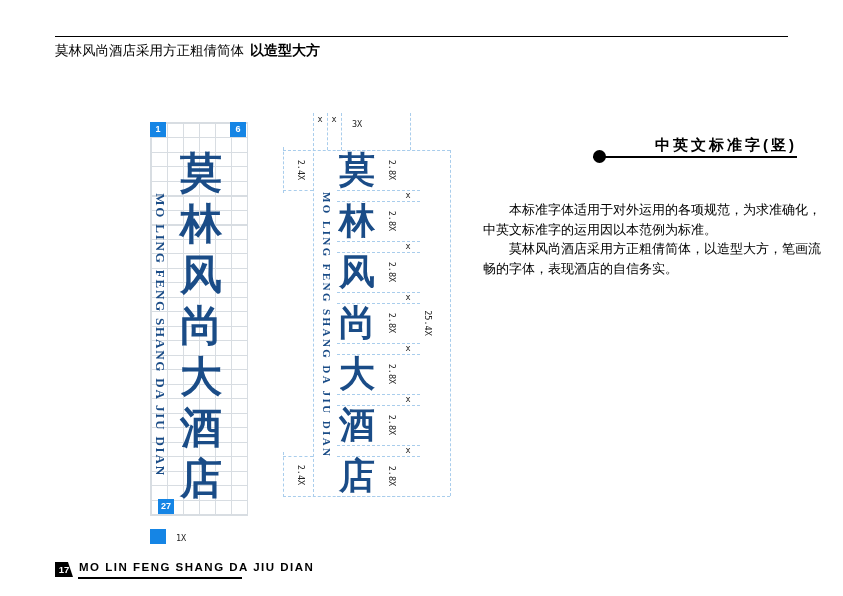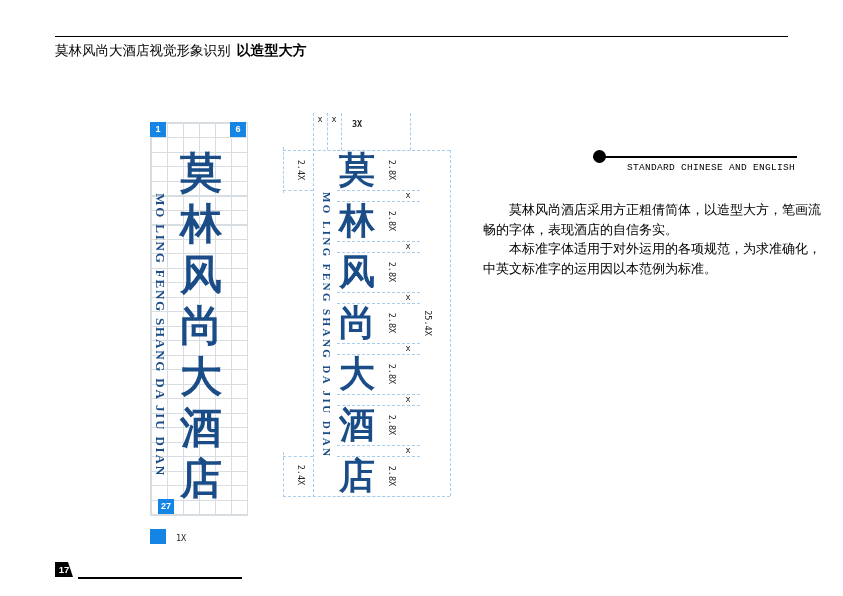--- a/index.html
+++ b/index.html
@@ -64,21 +64,21 @@
                letter-spacing:1.5px;white-space:nowrap;}
   .footer-underline{position:absolute;left:78px;top:577px;width:164px;height:2px;background:#000;}
 </style>
 </head>
 <body>
 
 <div class="page">
 
   <div class="top-rule"></div>
   <div class="header-left">
-    <span class="serif">莫林风尚大酒店视觉形象识别</span><span class="bold">以造型大方</span>
+    <span class="serif">莫林风尚酒店采用方正粗倩简体</span><span class="bold">以造型大方</span>
   </div>
 
   <div class="grid"></div>
   <div class="gsq" style="left:150px;top:122px;">1</div>
   <div class="gsq" style="left:230px;top:122px;">6</div>
   <div class="gsq" style="left:158px;top:499px;">27</div>
 
   <div class="rot90 eng grid-eng" style="left:168px;top:190px;">MO LING FENG SHANG DA JIU DIAN</div>
 
   <div class="gchar" style="top:153px;">莫</div>
@@ -100,21 +100,21 @@
   <div class="vg" style="left:283px;top:452px;height:45px;"></div>
   <div class="vg" style="left:450px;top:150px;height:346px;"></div>
 
   <div class="hg" style="left:283px;top:150px;width:167px;"></div>
   <div class="hg" style="left:283px;top:496px;width:167px;"></div>
   <div class="hg" style="left:283px;top:190px;width:30px;"></div>
   <div class="hg" style="left:283px;top:456px;width:30px;"></div>
 
   <div class="topx meas" style="left:313px;">x</div>
   <div class="topx meas" style="left:327px;">x</div>
-  <div class="meas" style="position:absolute;left:337px;top:119px;width:40px;text-align:center;font-weight:bold;">3X</div>
+  <div class="meas" style="position:absolute;left:337px;top:119px;width:40px;text-align:center;">3X</div>
 
   <div class="mrow" style="top:150px;"></div>
   <div class="mrow" style="top:201px;"></div>
   <div class="mrow" style="top:252px;"></div>
   <div class="mrow" style="top:303px;"></div>
   <div class="mrow" style="top:354px;"></div>
   <div class="mrow" style="top:405px;"></div>
   <div class="mrow" style="top:456px;"></div>
 
   <div class="mchar" style="top:150px;">莫</div>
@@ -139,24 +139,25 @@
   <div class="gapx meas" style="top:241px;">x</div>
   <div class="gapx meas" style="top:292px;">x</div>
   <div class="gapx meas" style="top:343px;">x</div>
   <div class="gapx meas" style="top:394px;">x</div>
   <div class="gapx meas" style="top:445px;">x</div>
 
   <div class="rot90 meas" style="left:433px;top:295px;width:56px;">25.4X</div>
   <div class="rot90 meas" style="left:306px;top:151px;width:38px;">2.4X</div>
   <div class="rot90 meas" style="left:306px;top:456px;width:38px;">2.4X</div>
 
+  <div class="sec-title">中英文标准字(竖)</div>
   <div class="sec-rule"></div>
   <div class="sec-dot"></div>
-  <div class="sec-sub">STANDARD CHINESE AND ENGLISH</div>
   <div class="body-text">
+    <p>本标准字体适用于对外运用的各项规范，为求准确化，中英文标准字的运用因以本范例为标准。</p>
     <p>莫林风尚酒店采用方正粗倩简体，以造型大方，笔画流畅的字体，表现酒店的自信务实。</p>
-    <p>本标准字体适用于对外运用的各项规范，为求准确化，中英文标准字的运用因以本范例为标准。</p>
   </div>
 
   <div class="footer-badge">17</div>
+  <div class="footer-text">MO LIN FENG SHANG DA JIU DIAN</div>
   <div class="footer-underline"></div>
 
 </div>
 
 </body></html>

